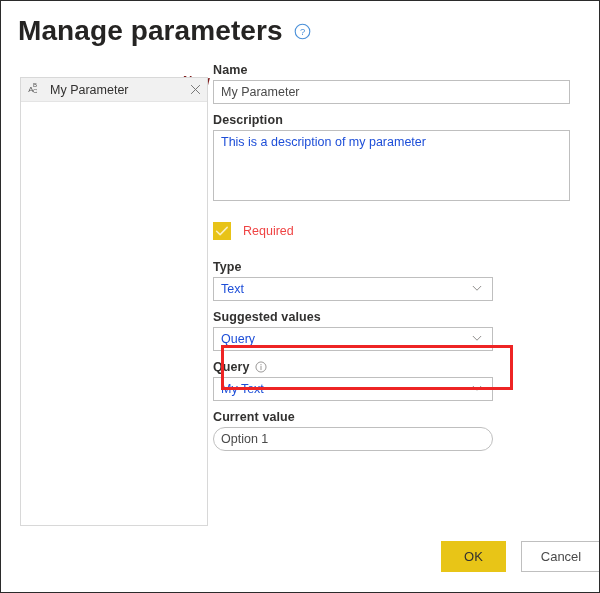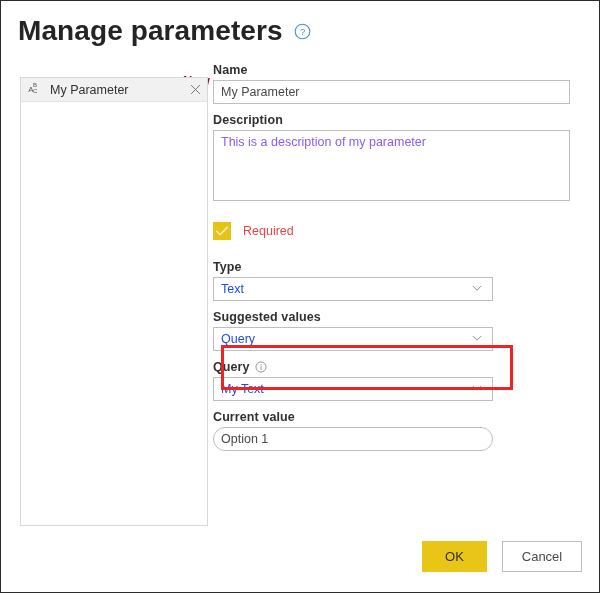--- a/index.html
+++ b/index.html
@@ -127,21 +127,21 @@
     outline: none;
   }
   .textarea {
     box-sizing: border-box;
     width: 357px;
     height: 71px;
     border: 1px solid #bfbfbf;
     background: #ffffff;
     font-family: "Liberation Sans", sans-serif;
     font-size: 12.5px;
-    color: #8b5cf6;
+    color: #1d4ed8;
     padding: 4px 7px;
     resize: none;
     outline: none;
     overflow: hidden;
   }
   .narrow {
     width: 280px;
     border-radius: 12px;
   }
   .field-block { margin-bottom: 9px; }
@@ -214,21 +214,20 @@
 
   
   .footer {
     position: absolute;
     left: 0;
     top: 540px;
     width: 600px;
     display: flex;
     justify-content: flex-end;
     gap: 15px;
-    padding-right: 19px;
     box-sizing: border-box;
   }
   .btn {
     box-sizing: border-box;
     width: 65px;
     height: 31px;
     font-family: "Liberation Sans", sans-serif;
     font-size: 13px;
     cursor: pointer;
     border: 1px solid transparent;

